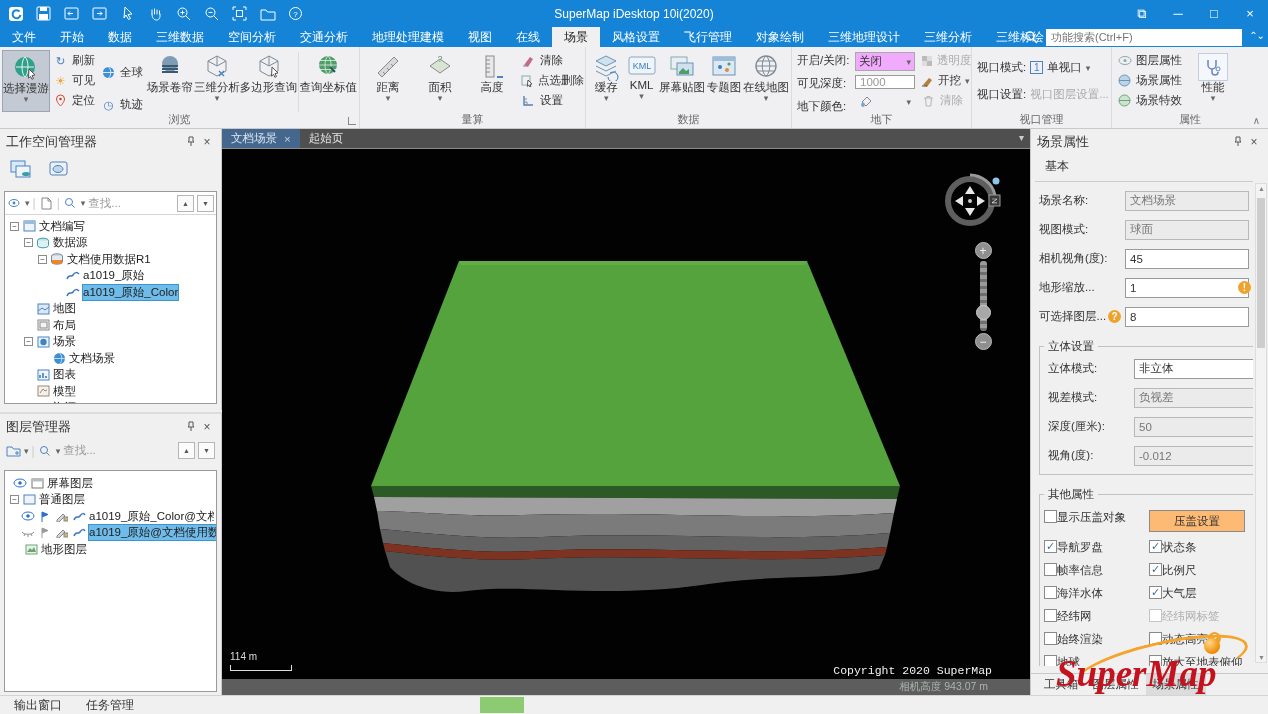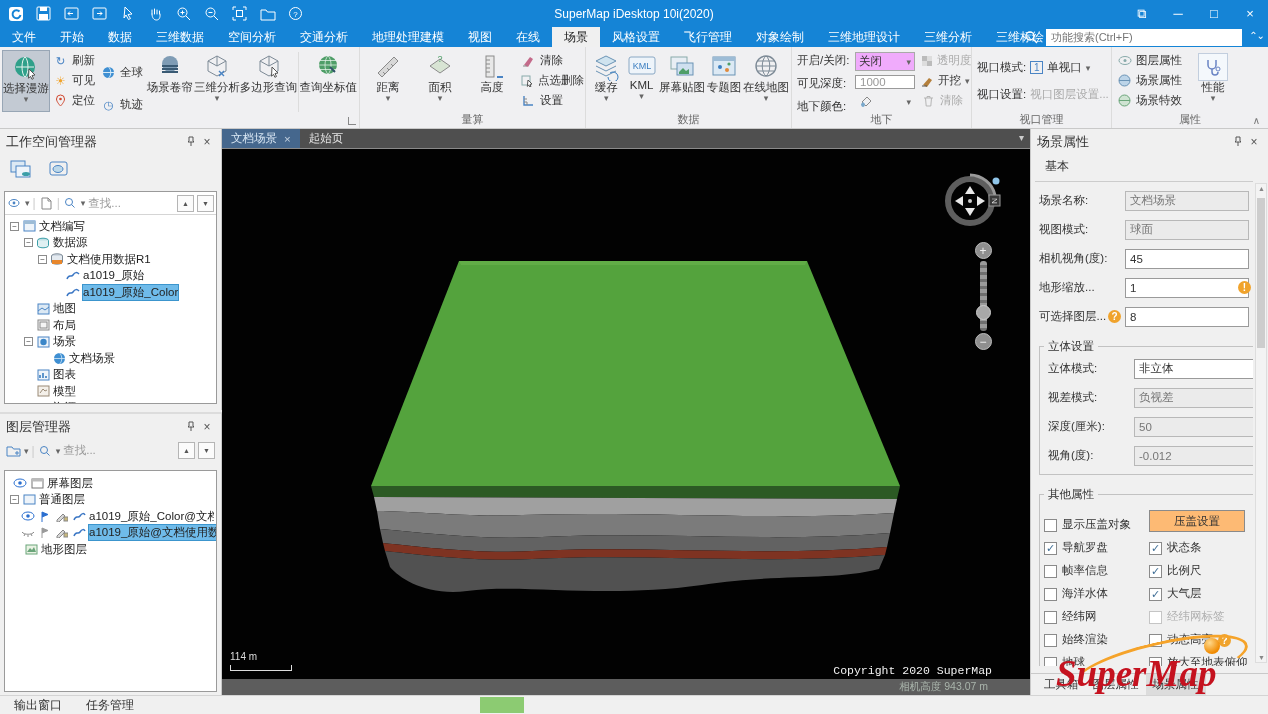--- a/index.html
+++ b/index.html
@@ -73,21 +73,21 @@
 .frow{display:flex;align-items:center;margin:8px 4px 0 4px;height:21px;position:relative}
 .flabel{width:86px;font-size:11.5px;color:#333;white-space:nowrap;overflow:hidden}
 .fin{flex:1;height:20px;border:1px solid #9a9a9a;background:#fff;font-size:11.5px;padding:0 4px;color:#333;min-width:0}
 .fin:disabled{background:#ebebeb;color:#777;border-color:#b8b8b8}
 .badge{width:13px;height:13px;border-radius:50%;background:#f0a32c;color:#fff;font-size:10px;font-weight:bold;text-align:center;line-height:13px;flex:none}
 fieldset{border:1px solid #c2c2c2;margin:12px 4px 0 4px;padding:2px 4px 8px 4px}
 legend{font-size:11.5px;color:#333;padding:0 4px}
 .fselect{flex:1;height:20px;border:1px solid #9a9a9a;background:#fff;display:flex;align-items:center;justify-content:space-between;padding:0 4px;font-size:11.5px;color:#333;min-width:0}
 .fselect.dis{background:#ebebeb;color:#777;border-color:#b8b8b8}
 .othergrid{display:grid;grid-template-columns:105px 100px;row-gap:8px;margin-top:6px}
-.chk{display:flex;align-items:flex-end;gap:5px;font-size:11.5px;color:#333;white-space:nowrap}
+.chk{display:flex;align-items:flex-start;font-size:11.5px;color:#333;white-space:nowrap}
 .cbox{width:13px;height:13px;border:1px solid #8a8a8a;background:#fff;font-size:11px;line-height:11px;text-align:center;color:#3f6e96;flex:none}
 .chk.dim{color:#b0b0b0}.chk.dim .cbox{border-color:#c5c5c5}
 .obtn{height:22px;border:1px solid #8a8a8a;background:#fdba74;font-size:11.5px;color:#333;text-align:center;line-height:20px;width:96px}
 #rpscroll{position:absolute;right:1px;top:54px;width:12px;height:480px;background:#f3f3f3;border:1px solid #ddd}
 #rpthumb{position:absolute;left:1px;top:14px;width:8px;height:150px;background:#cdcdcd}
 .scrarrow{position:absolute;left:2px;font-size:7px;color:#888}
 #rpbottomtabs{position:absolute;left:0;bottom:0;width:238px;height:22px;border-top:1px solid #c9c9c9;display:flex;align-items:stretch;padding-left:6px;background:#f0f0f0}
 .rbt{padding:0 7px;display:flex;align-items:center;font-size:11.5px;color:#333}
 .rbt.active{background:#dcdcdc}
 
@@ -289,20 +289,21 @@
     <div class="bb" style="width:58px">
       <span>
           <svg width="28" height="28">
             <circle cx="14" cy="12" r="9" fill="#4f9e68"></circle>
             <path d="M5 12h18M14 3c4 3 4 15 0 18M14 3c-4 3-4 15 0 18M6 7.5h16M6 16.5h16" stroke="#dff0e4" fill="none" stroke-width=".8"></path>
             <path d="M16 14l5 5" stroke="#33536b" stroke-width="2"></path>
           </svg>
         </span>
       <span class="bl">查询坐标值</span>
     </div>
+    <span class="glabel">浏览</span>
     <span class="launcher"></span>
   </div>
 
   <div class="rgroup" style="width:226px">
     <div class="bb">
       <span>
           <svg width="28" height="28">
             <path d="M4 20L20 4l4 4L8 24z" fill="#d8d8d8" stroke="#8a8a8a"></path>
             <path d="M9 19l2 2M13 15l2 2M17 11l2 2" stroke="#8a8a8a"></path>
           </svg>

